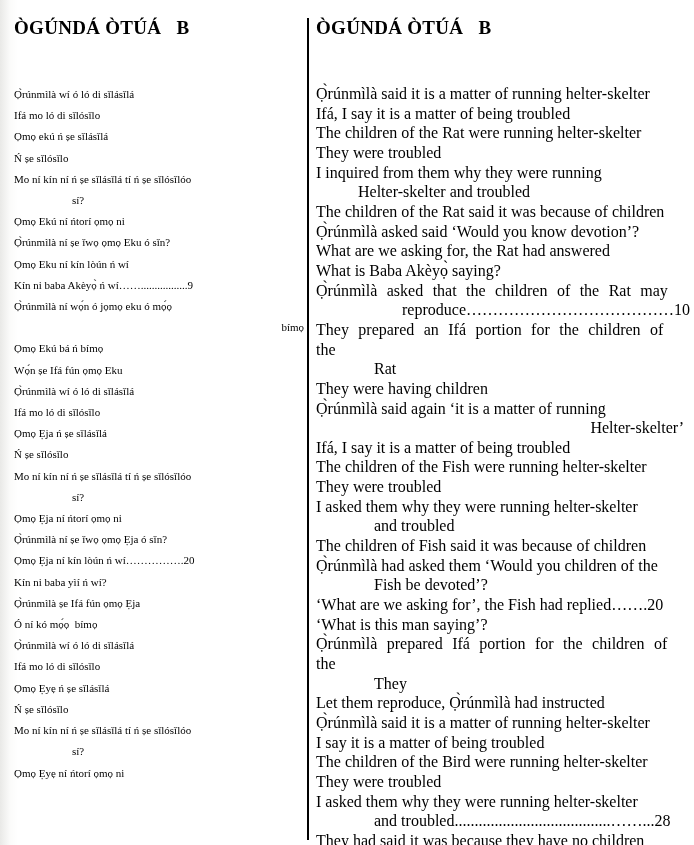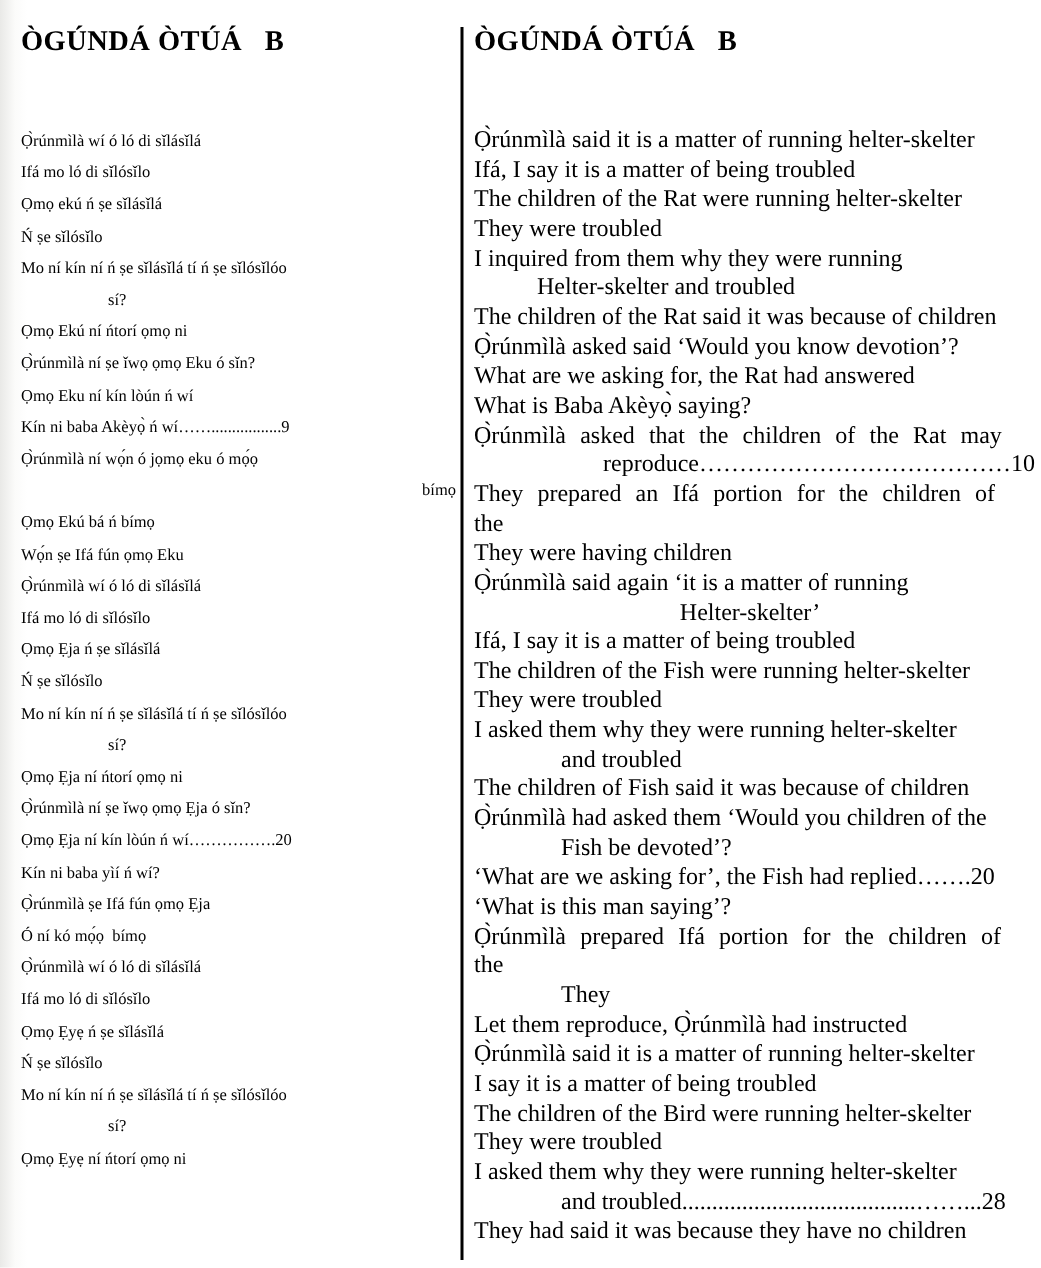--- a/index.html
+++ b/index.html
@@ -32,21 +32,21 @@
     font-size: 11px; line-height: 21.2px;
   }
   .col-right {
     left: 316px; width: 374px;
     font-size: 16px; line-height: 19.65px;
   }
   .line { white-space: pre-wrap; }
   .indent-sm { padding-left: 42px; }
   .indent-md { padding-left: 58px; }
   .indent-lg { padding-left: 72px; text-align: right; }
-  .align-right { text-align: center; padding-right: 6px; }
+  .align-right { text-align: right; padding-right: 6px; }
   .justify { word-spacing: 0.34em; }
 </style>
 </head>
 <body>
 
 <div class="page">
 
   <div class="col-title title-left">ÒGÚNDÁ ÒTÚÁ&nbsp;&nbsp;&nbsp;B</div>
 
   <div class="col-title title-right">ÒGÚNDÁ ÒTÚÁ&nbsp;&nbsp;&nbsp;B</div>
@@ -96,20 +96,21 @@
       <div class="line">They were troubled</div>
       <div class="line">I inquired from them why they were running</div>
       <div class="line indent-sm">Helter-skelter and troubled</div>
       <div class="line">The children of the Rat said it was because of children</div>
       <div class="line">Ọ̀rúnmìlà asked said ‘Would you know devotion’?</div>
       <div class="line">What are we asking for, the Rat had answered</div>
       <div class="line">What is Baba Akèyọ̀ saying?</div>
       <div class="line justify">Ọ̀rúnmìlà asked that the children of the Rat may</div>
       <div class="line indent-lg">reproduce…………………………………10</div>
       <div class="line justify">They prepared an Ifá portion for the children of the</div>
+      <div class="line indent-md">Rat</div>
       <div class="line">They were having children</div>
       <div class="line">Ọ̀rúnmìlà said again ‘it is a matter of running</div>
       <div class="line align-right">Helter-skelter’</div>
       <div class="line">Ifá, I say it is a matter of being troubled</div>
       <div class="line">The children of the Fish were running helter-skelter</div>
       <div class="line">They were troubled</div>
       <div class="line">I asked them why they were running helter-skelter</div>
       <div class="line indent-md">and troubled</div>
       <div class="line">The children of Fish said it was because of children</div>
       <div class="line">Ọ̀rúnmìlà had asked them ‘Would you children of the</div>

